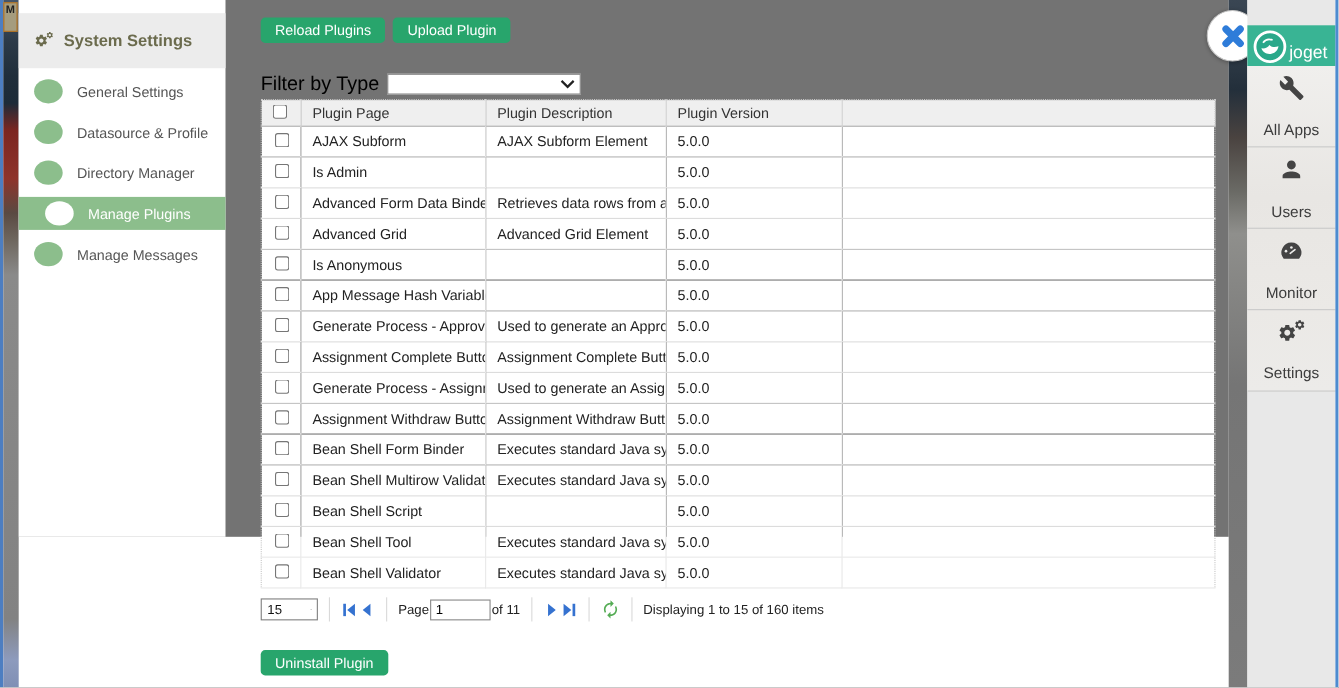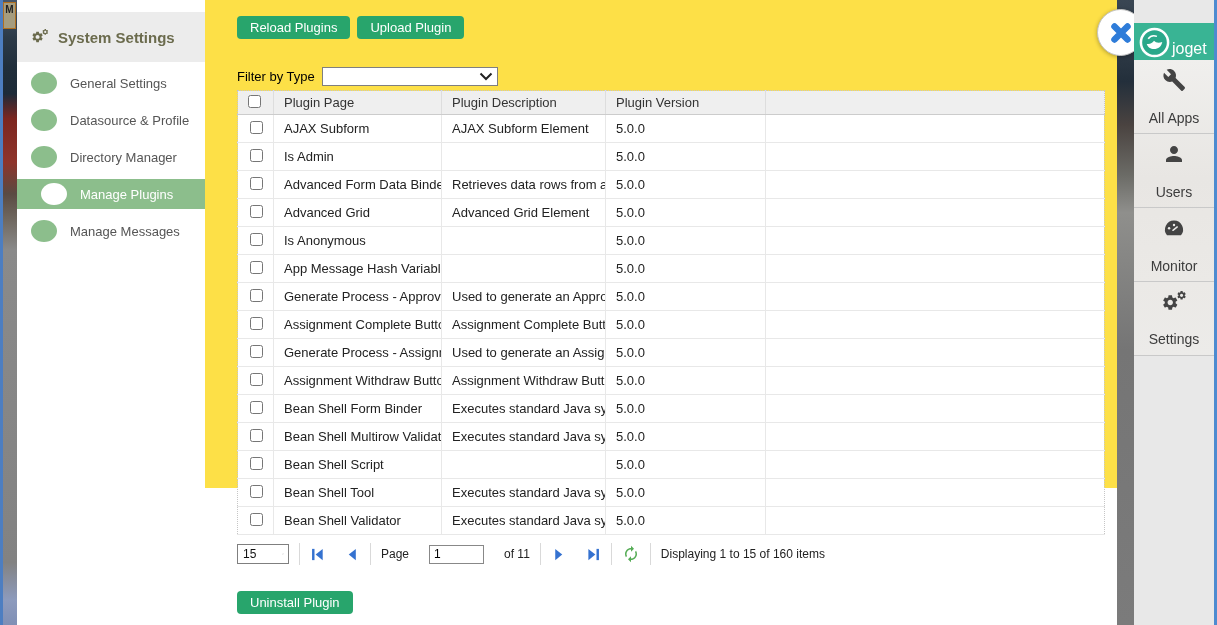--- a/index.html
+++ b/index.html
@@ -9,61 +9,61 @@
   .screen { position:relative; width:1217px; height:625px; background:#fff; overflow:hidden; }
 
   
   .left-edge { position:absolute; left:0; top:0; width:3px; height:100%; background:#4d7ec1; }
   .left-strip { position:absolute; left:3px; top:0; width:14px; height:100%;
     background:linear-gradient(180deg,#46566a 0%,#2c3a48 6%,#202e3b 11%,#1d2b38 15%,#7c2620 19%,#8e342b 26%,#5a4a42 31%,#6f675f 35%,#8a8a8a 40%,#828282 90%,#8d9bbd 96%,#7f8fb5 100%); }
   .m-badge { position:absolute; top:2px; left:0; width:13px; height:27px; background:#a59c7e;
     border:1px solid #b06f1f; color:#222; font-size:10px; font-weight:bold; text-align:center; line-height:14px; cursor:pointer; }
 
   
-  .panel { position:absolute; left:17px; top:0; width:1100px; height:488px; background:#fde047; }
+  .panel { position:absolute; left:17px; top:0; width:1100px; height:488px; background:#737373; }
 
   
   .sidebar { position:absolute; left:0; top:0; width:188px; height:100%; background:#fff; }
   .sidebar-header { margin-top:12px; height:50px; background:#ececec; color:var(--header-olive,#6b6b4d);
     font-weight:bold; font-size:15px; display:flex; align-items:center; padding-left:14px; gap:7px; }
   .sidebar-header svg { flex:none; }
   .nav { list-style:none; margin:6px 0 0; padding:0; }
   .nav li { height:30px; margin-bottom:7px; display:flex; align-items:center; gap:13px;
     padding-left:14px; font-size:13px; color:#555; cursor:pointer; }
   .nav li .dot { width:26px; height:22px; border-radius:50%; background:var(--active-item-green,#8cbe8c); flex:none; }
   .nav li.active { background:var(--active-item-green,#8cbe8c); color:#fff;padding-left:24px; }
   .nav li.active .dot { background:#fff; }
 
   
   .content { position:absolute; left:188px; top:0; right:0; height:100%; padding:16px 0 0 32px; }
   .toolbar { display:flex; gap:7px; }
   .btn { background:var(--accent-green,#28a56c); color:#fff; border:none; border-radius:4px;
     font-size:13px; padding:3px 13px 4px; height:23px; font-family:inherit; cursor:pointer; }
-  .filter-row { margin-top:27px; display:flex; align-items:center; font-size:13px; color:#000; gap:7px; height:20px; }
+  .filter-row { margin-top:27px; display:flex; align-items:center; font-size:18px; color:#000; gap:7px; height:20px; }
   .selectbox { border:1px solid #7f7f7f; background:#fff; height:19px; display:flex; align-items:center;
     justify-content:space-between; padding:0 4px 0 5px; cursor:pointer; font-size:12px; color:#111;gap:26px; }
   .filter-select { width:176px; }
   .size-select { width:52px; height:20px; }
 
   table.plugins { margin-top:4px; width:868px; border-collapse:collapse; table-layout:fixed;
     font-size:13px; color:#222; border:1px dotted #c6c6c6; }
   table.plugins th { background:#efefef; height:24px; font-weight:normal; color:#333; text-align:left;
     padding:0 8px 0 10px; border-bottom:1px solid #ccc; border-right:1px solid #ddd; }
   table.plugins th.filler, table.plugins td.filler { border-right:none; }
   table.plugins td { height:28px; border-bottom:1px solid #e8e8e8; border-right:1px solid #e8e8e8;
     padding:0 8px 0 10px; white-space:nowrap; overflow:hidden; background:#fff; }
   td.cb-cell, th.cb-cell { text-align:center; padding:0; }
   input[type=checkbox] { width:13px; height:13px; margin:0; cursor:pointer; }
 
   .pager { margin-top:8px; display:flex; align-items:center; font-size:12px; color:#222; gap:10px; height:22px; }
   .sep { width:1px; height:22px; background:#d9d9d9; flex:none; }
   .icon-btn { background:none; border:none; padding:0; cursor:pointer; display:flex; align-items:center; color:var(--icon-blue,#3572d0); }
   .refresh-btn { color:var(--refresh-green,#55ac55); }
   .page-input { width:55px; height:19px; border:1px solid #888; font-size:12px; padding:0 4px; font-family:inherit; }
-  .pager-group { display:flex; align-items:center; gap:20px; }
+  .pager-group { display:flex; align-items:center; gap:1px; }
   .uninstall { margin-top:26px; }
 
   
   .right-strip { position:absolute; left:1117px; top:0; width:17px; height:625px; z-index:2;
     background:linear-gradient(180deg,#3a4653 0%,#2e3a46 8%,#232f3b 13%,#4a4340 20%,#6b6b66 28%,#8f8f8c 34%,#757575 56%,#7b7b7b 100%); }
   .appbar { position:absolute; left:1134px; top:0; width:80px; height:625px; z-index:4; background:#e8e8e8; display:flex; flex-direction:column; }
   .brand { height:37px; background:var(--brand-teal,#39b494); display:flex; align-items:center; padding:2px 3px 0 4px; flex:none;margin-top:23px; }
   .brand-text { color:#fff; font-size:16px; margin:12px 0 0 1px; }
   .app-nav { background:linear-gradient(180deg,#f0efed,#e8e6e3 40%,#ebe9e6 75%,#ecebe9); }
   .app-item { height:74px; border-bottom:1px solid #c9c9c9; display:flex; flex-direction:column;

